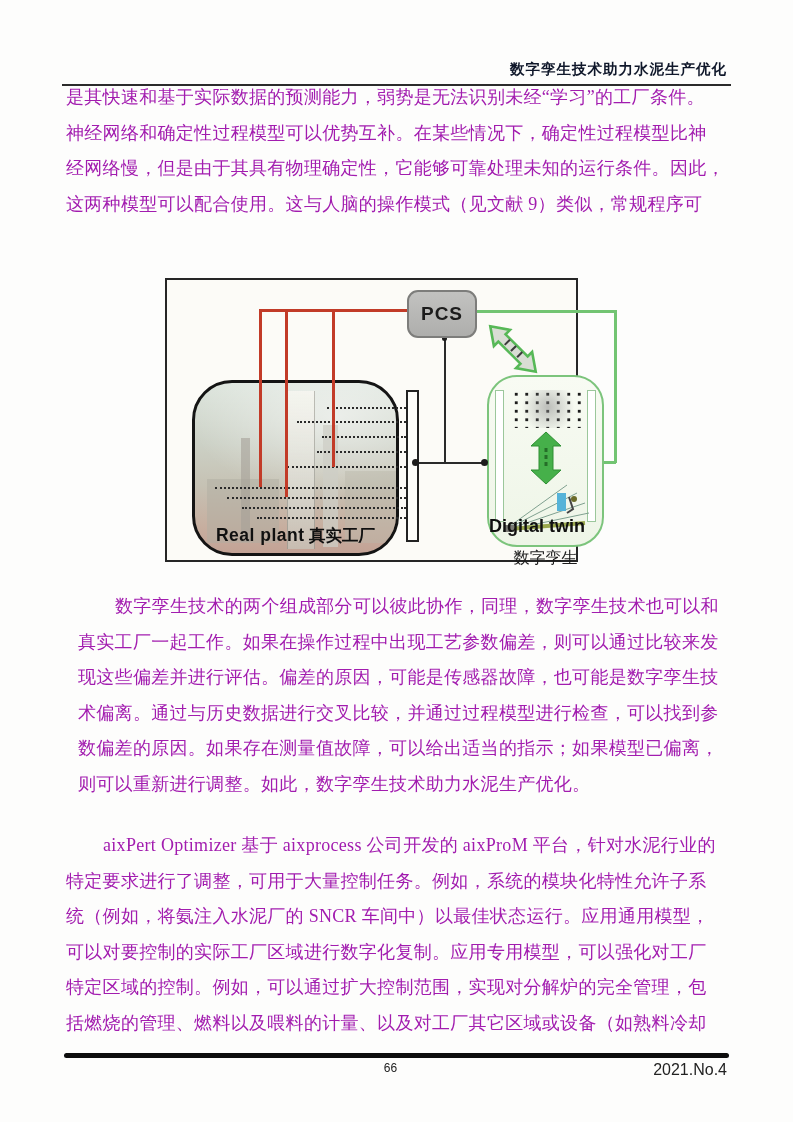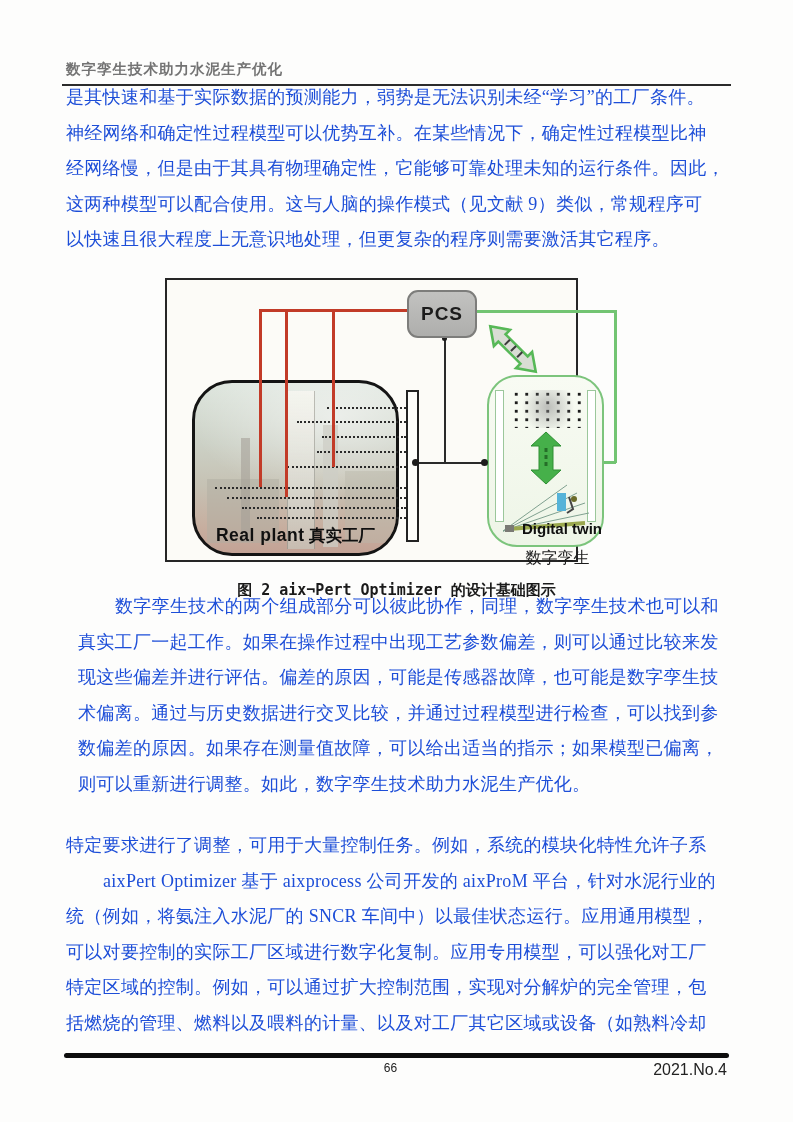--- a/index.html
+++ b/index.html
@@ -1,26 +1,26 @@
 <!DOCTYPE html>
 <html><head>
 <meta charset="utf-8">
 <style>
   html,body{margin:0;padding:0;background:#e8e8e8;}
   .page{position:relative;width:793px;height:1122px;background:#fdfdfc;margin:0 auto;
         font-family:"Liberation Serif","DejaVu Serif",serif;color:#161616;overflow:hidden;}
 
   
   .hdr-title{position:absolute;top:57px;left:66px;width:661px;height:24px;line-height:24px;
-             text-align:left;font-size:14.5px;font-weight:700;letter-spacing:1px;color:#737373;}
+             text-align:right;font-size:14.5px;font-weight:700;letter-spacing:1px;color:#0f172a;}
   .hdr-rule{position:absolute;top:84px;left:62px;width:669px;height:0;border-top:2px solid #2b2b2b;}
 
   
   .para{position:absolute;left:66px;width:661px;}
-  .bline{height:35.5px;line-height:35.5px;font-size:18px;letter-spacing:0.3px;white-space:nowrap;color:#1d4ed8;}
+  .bline{height:35.5px;line-height:35.5px;font-size:18px;letter-spacing:0.3px;white-space:nowrap;color:#a21caf;}
   .bline.indent{text-indent:37px;}
   #p1{top:80px;} #p2{top:589px;margin-left:12px;} #p3{top:828px;}
 
   
   .fig{position:absolute;left:165px;top:278px;width:413px;height:284px;background:#fcfbf7;
        border:2px solid #262626;box-sizing:border-box;font-family:"Liberation Sans","DejaVu Sans",sans-serif;padding-left:37px;}
   .abs{position:absolute;}
 
   .pcs{left:240px;top:10px;width:70px;height:48px;background:linear-gradient(180deg,#c2c2c0,#aeaeac);
        border:2px solid #7d7d7b;border-radius:11px;box-sizing:border-box;text-align:center;
@@ -54,23 +54,23 @@
              box-sizing:border-box;z-index:5;}
 
   .twinbox{left:320px;top:95px;width:117px;height:172px;border:2.5px solid #7cc47c;border-radius:30px;
            box-sizing:border-box;background:linear-gradient(180deg,#f8fbf3,#eef5e7);z-index:3;}
   .twinbar{position:absolute;top:13px;width:9px;height:132px;border:1.5px solid #9bc79b;background:#ffffff;box-sizing:border-box;}
   .twindots{position:absolute;left:22px;top:13px;width:74px;height:38px;
             background-image:
               radial-gradient(circle at 50% 45%, rgba(140,140,140,.55), rgba(140,140,140,0) 62%),
               radial-gradient(circle, #1b1b1b 1.6px, rgba(0,0,0,0) 1.8px);
             background-size:100% 100%, 10.5px 8.5px;}
-  .twin-label{position:absolute;left:0;bottom:8px;width:100%;text-align:right;font-weight:700;
-              font-size:15px;color:#101010;white-space:nowrap;}
-  .twin-zh{left:332px;top:268px;width:117px;text-align:center;font-size:16px;color:#1b1b1b;z-index:3;
+  .twin-label{position:absolute;left:0;bottom:8px;width:100%;text-align:left;font-weight:700;
+              font-size:18px;color:#101010;white-space:nowrap;}
+  .twin-zh{left:320px;top:268px;width:117px;text-align:center;font-size:16px;color:#1b1b1b;z-index:3;
            font-family:Liberation Mono, monospace;}
 
   .cap{position:absolute;top:579px;left:66px;width:661px;height:22px;line-height:22px;text-align:center;
        font-family:"DejaVu Sans Mono","DejaVu Sans",sans-serif;font-weight:700;font-size:15px;color:#1a1a1a;}
 
   
   .foot-rule{position:absolute;top:1053px;left:64px;width:665px;height:5px;background:#0d0d0d;border-radius:3px;}
   .foot-page{position:absolute;top:1061px;left:60px;width:661px;text-align:center;
              font-family:"Liberation Sans","DejaVu Sans",sans-serif;font-size:12px;color:#222;}
   .foot-issue{position:absolute;top:1061px;left:66px;width:661px;text-align:right;
@@ -82,21 +82,20 @@
 <div class="page">
 
   <div class="hdr-title">数字孪生技术助力水泥生产优化</div>
   <div class="hdr-rule"></div>
 
   <div class="para" id="p1">
     <div class="bline">是其快速和基于实际数据的预测能力，弱势是无法识别未经“学习”的工厂条件。</div>
     <div class="bline">神经网络和确定性过程模型可以优势互补。在某些情况下，确定性过程模型比神</div>
     <div class="bline">经网络慢，但是由于其具有物理确定性，它能够可靠处理未知的运行条件。因此，</div>
     <div class="bline">这两种模型可以配合使用。这与人脑的操作模式（见文献 9）类似，常规程序可</div>
-    <div class="bline">以快速且很大程度上无意识地处理，但更复杂的程序则需要激活其它程序。</div>
   </div>
 
   <div class="fig">
 
     <div class="abs greenline" style="left:310px;top:30px;width:140px;height:2.5px;"></div>
     <div class="abs greenline" style="left:447px;top:30px;width:2.5px;height:153px;"></div>
     <div class="abs greenline" style="left:433px;top:181px;width:16px;height:2.5px;"></div>
 
     <div class="abs redline" style="left:92px;top:29px;width:148px;height:3px;"></div>
     <div class="abs redline" style="left:92px;top:29px;width:3px;height:178px;"></div>
@@ -159,34 +158,33 @@
         <rect x="60" y="14" width="9" height="18" fill="#56b3d8"></rect>
         <path d="M72,18 L76,30 L70,34" fill="none" stroke="#444444" stroke-width="2"></path>
         <circle cx="77" cy="20" r="3" fill="#6b6b2a"></circle>
         <rect x="8" y="46" width="9" height="7" fill="#7a7a74"></rect>
       </svg>
       <div class="twin-label">Digital twin</div>
     </div>
     <div class="abs twin-zh">数字孪生</div>
   </div>
 
-  <div class="cap">图 2  aix¬Pert Optimizer 的设计基础图示</div>
 
   <div class="para" id="p2">
     <div class="bline indent">数字孪生技术的两个组成部分可以彼此协作，同理，数字孪生技术也可以和</div>
     <div class="bline">真实工厂一起工作。如果在操作过程中出现工艺参数偏差，则可以通过比较来发</div>
     <div class="bline">现这些偏差并进行评估。偏差的原因，可能是传感器故障，也可能是数字孪生技</div>
     <div class="bline">术偏离。通过与历史数据进行交叉比较，并通过过程模型进行检查，可以找到参</div>
     <div class="bline">数偏差的原因。如果存在测量值故障，可以给出适当的指示；如果模型已偏离，</div>
     <div class="bline">则可以重新进行调整。如此，数字孪生技术助力水泥生产优化。</div>
   </div>
 
   <div class="para" id="p3">
+    <div class="bline indent">aixPert Optimizer 基于 aixprocess 公司开发的 aixProM 平台，针对水泥行业的</div>
     <div class="bline">特定要求进行了调整，可用于大量控制任务。例如，系统的模块化特性允许子系</div>
-    <div class="bline indent">aixPert Optimizer 基于 aixprocess 公司开发的 aixProM 平台，针对水泥行业的</div>
     <div class="bline">统（例如，将氨注入水泥厂的 SNCR 车间中）以最佳状态运行。应用通用模型，</div>
     <div class="bline">可以对要控制的实际工厂区域进行数字化复制。应用专用模型，可以强化对工厂</div>
     <div class="bline">特定区域的控制。例如，可以通过扩大控制范围，实现对分解炉的完全管理，包</div>
     <div class="bline">括燃烧的管理、燃料以及喂料的计量、以及对工厂其它区域或设备（如熟料冷却</div>
   </div>
 
   <div class="foot-rule"></div>
   <div class="foot-page">66</div>
   <div class="foot-issue">2021.No.4</div>
 

